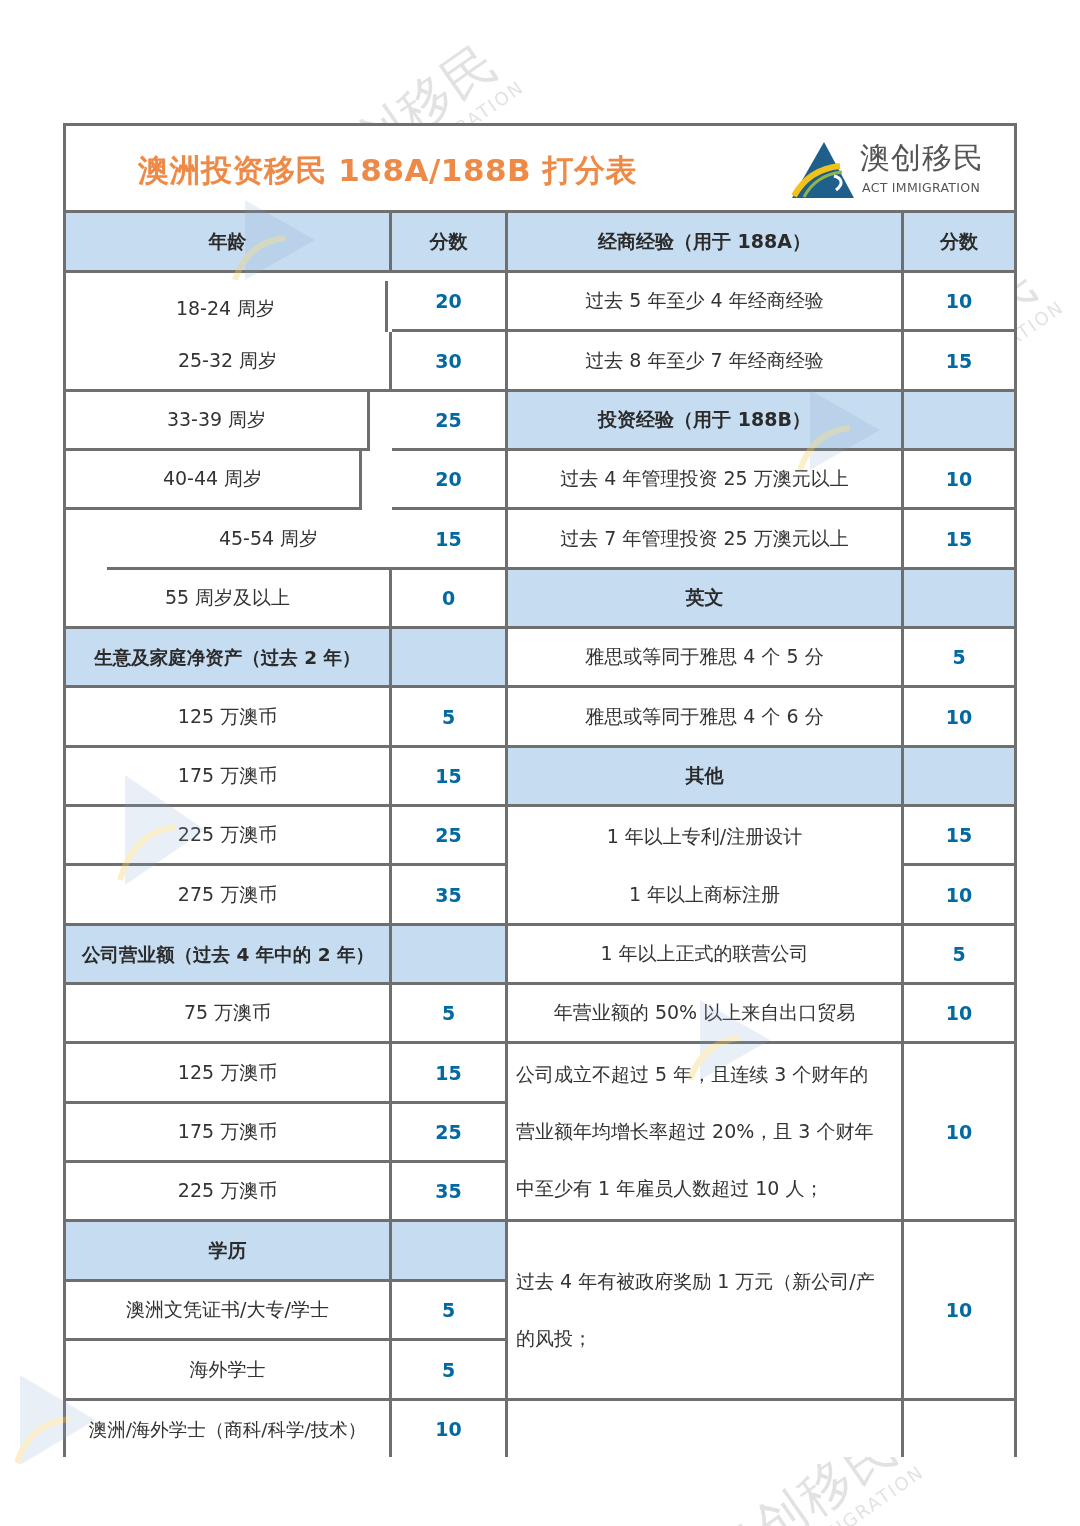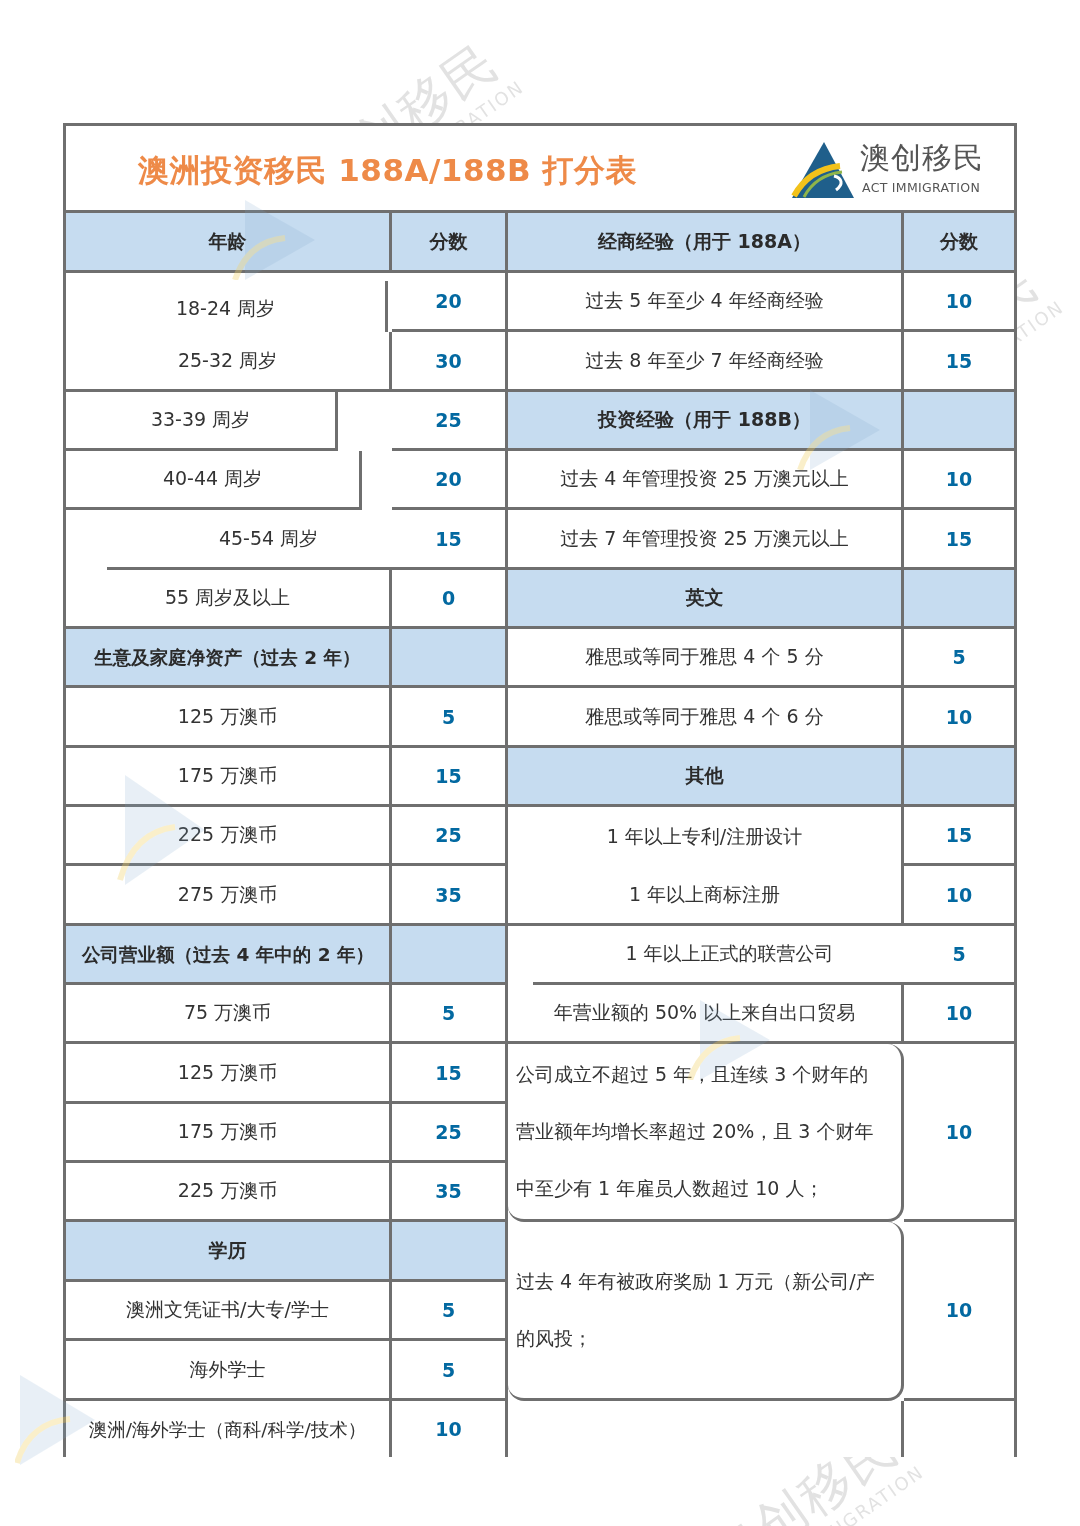--- a/index.html
+++ b/index.html
@@ -26,21 +26,21 @@
 
   .grid { position: absolute; left: 0; top: 87px; width: 948px; }
   .cell {
     position: absolute; box-sizing: border-box; display: flex; align-items: center; justify-content: center;
     font-size: 19px; color: #333; border-bottom: 3px solid #6f6f6f; border-right: 3px solid #6f6f6f;
     background: #fff;
   }
   .cell.head { background: #c6dcf0; font-weight: bold; color: #2b2b2b; }
   .cell.score { font-weight: bold; color: #0369a1; }
   .cell.left { justify-content: flex-start; padding-left: 8px; }
-  .cell.multi { justify-content: flex-start; align-items: center; padding: 0 8px; line-height: 57px; text-align: left; border-radius: 16px; }
+  .cell.multi { justify-content: flex-start; align-items: center; padding: 0 8px; line-height: 57px; text-align: left; }
   .cell.multi span { display: block; }
   .cell.last { border-right: none; }
   .cell.bottom { border-bottom: none; }
 
   .wm { position: absolute; color: rgba(150,150,150,0.28); font-weight: normal; transform: rotate(-35deg); pointer-events: none; white-space: nowrap; }
   .wm .cn { font-size: 52px; letter-spacing: 2px; display: block; }
   .wm .en { font-size: 18px; letter-spacing: 2px; display: block; margin-top: -6px; margin-left: 30px; }
   .wm-tri { position: absolute; pointer-events: none; opacity: 0.35; }
 </style>
 </head>
@@ -88,21 +88,21 @@
 
   <div class="grid">
 
     <div class="cell head" style="left:0;top:0;width:326px;height:60px;">年龄</div>
     <div class="cell head" style="left:326px;top:0;width:116px;height:60px;">分数</div>
 
     <div class="cell" style="left:0;top:60px;width:322px;height:59px;margin-top:8px;">18-24  周岁</div>
     <div class="cell score" style="left:326px;top:60px;width:116px;height:59px;">20</div>
     <div class="cell" style="left:0;top:119px;width:326px;height:60px;">25-32 周岁</div>
     <div class="cell score" style="left:326px;top:119px;width:116px;height:60px;">30</div>
-    <div class="cell" style="left:0;top:179px;width:272px;height:59px;">33-39  周岁</div>
+    <div class="cell" style="left:0;top:179px;width:304px;height:59px;">33-39  周岁</div>
     <div class="cell score" style="left:326px;top:179px;width:116px;height:59px;">25</div>
     <div class="cell" style="left:0;top:238px;width:296px;height:59px;">40-44  周岁</div>
     <div class="cell score" style="left:326px;top:238px;width:116px;height:59px;">20</div>
     <div class="cell" style="left:0;top:297px;width:326px;height:60px;margin-left:41px;">45-54  周岁</div>
     <div class="cell score" style="left:326px;top:297px;width:116px;height:60px;">15</div>
     <div class="cell" style="left:0;top:357px;width:326px;height:59px;">55 周岁及以上</div>
     <div class="cell score" style="left:326px;top:357px;width:116px;height:59px;">0</div>
 
     <div class="cell head" style="left:0;top:416px;width:326px;height:59px;font-size:18.5px;">生意及家庭净资产（过去 2 年）</div>
     <div class="cell head" style="left:326px;top:416px;width:116px;height:59px;"></div>
@@ -162,21 +162,21 @@
     <div class="cell" style="left:442px;top:475px;width:396px;height:60px;">雅思或等同于雅思 4 个 6 分</div>
     <div class="cell score last" style="left:838px;top:475px;width:110px;height:60px;">10</div>
 
     <div class="cell head" style="left:442px;top:535px;width:396px;height:59px;">其他</div>
     <div class="cell head last" style="left:838px;top:535px;width:110px;height:59px;"></div>
 
     <div class="cell" style="left:442px;top:594px;width:396px;height:62px;">1 年以上专利/注册设计</div>
     <div class="cell score last" style="left:838px;top:594px;width:110px;height:59px;">15</div>
     <div class="cell" style="left:442px;top:653px;width:396px;height:60px;">1 年以上商标注册</div>
     <div class="cell score last" style="left:838px;top:653px;width:110px;height:60px;">10</div>
-    <div class="cell" style="left:467px;top:713px;width:396px;height:59px;">1 年以上正式的联营公司</div>
+    <div class="cell" style="left:442px;top:713px;width:396px;height:59px;">1 年以上正式的联营公司</div>
     <div class="cell score last" style="left:838px;top:713px;width:110px;height:59px;">5</div>
     <div class="cell" style="left:442px;top:772px;width:396px;height:59px;">年营业额的  50%  以上来自出口贸易</div>
     <div class="cell score last" style="left:838px;top:772px;width:110px;height:59px;">10</div>
 
     <div class="cell multi" style="left:442px;top:831px;width:396px;height:178px;">
       <div>
         <span>公司成立不超过 5 年，且连续  3  个财年的</span>
         <span>营业额年均增长率超过  20%，且 3 个财年</span>
         <span>中至少有 1 年雇员人数超过 10 人；</span>
       </div>

